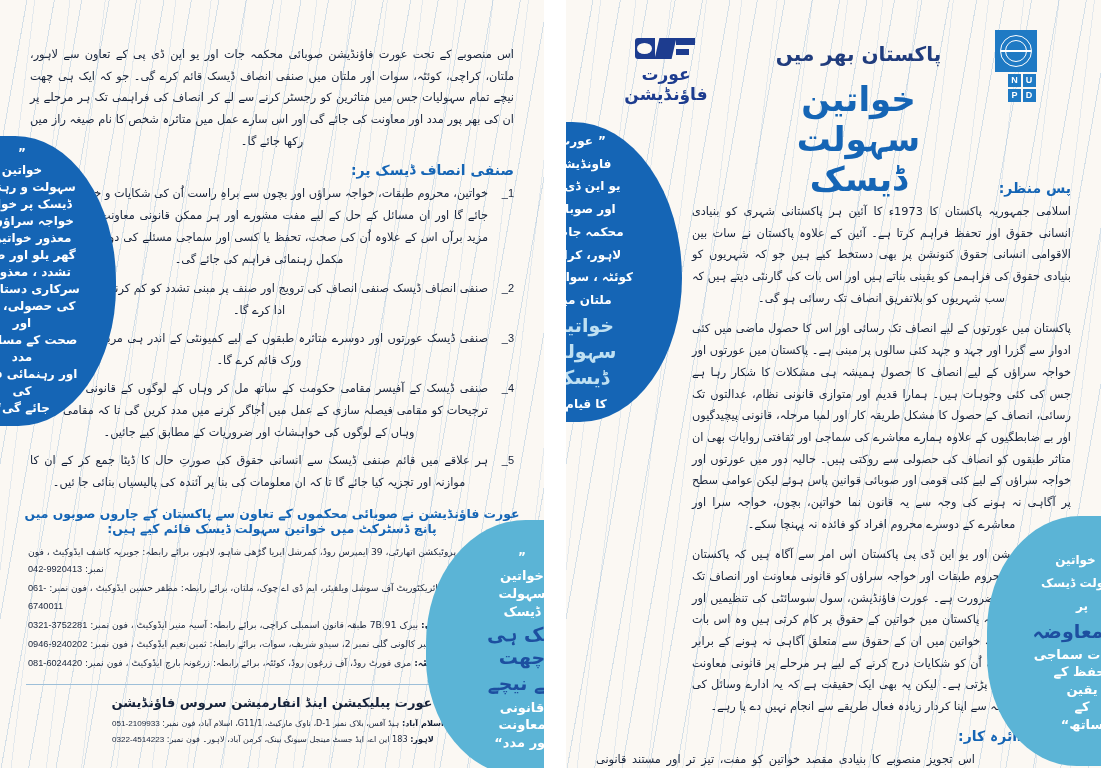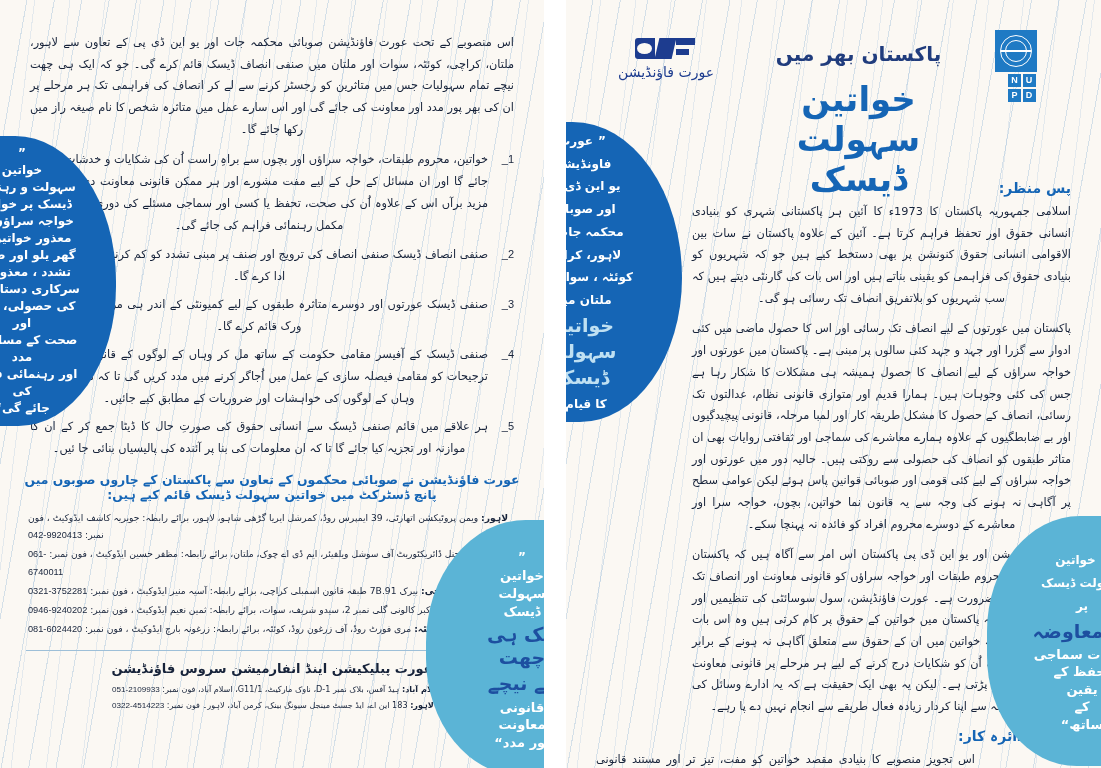--- a/index.html
+++ b/index.html
@@ -59,21 +59,21 @@
   .af-mark{
     width:62px;height:26px;margin:0 auto 2px auto;
     position:relative;
   }
   .af-mark i{position:absolute;background:#1d3c8f;display:block;}
   .af-b1{left:0;top:2px;width:20px;height:21px;border-radius:3px 0 0 3px;}
   .af-b2{left:22px;top:2px;width:17px;height:21px;transform:skewX(-13deg);}
   .af-b3{left:41px;top:2px;width:19px;height:7px;}
   .af-b4{left:41px;top:13px;width:13px;height:6px;}
   .af-cut{position:absolute;left:2px;top:7px;width:15px;height:11px;background:#fbf8f3;border-radius:50%;}
-  .af-name{font-size:14px;font-weight:normal;color:#1d3c8f;letter-spacing:.2px;}
+  .af-name{font-size:17px;font-weight:bold;color:#1d3c8f;letter-spacing:.2px;}
 
   .undp{
     position:absolute;right:64px;top:30px;width:42px;
   }
   .undp-top{
     width:42px;height:42px;background:#1f7ac4;
     display:flex;align-items:center;justify-content:center;
   }
   .undp-emblem{
     width:30px;height:30px;border-radius:50%;
@@ -332,24 +332,25 @@
         <span class="bq-med">ڈیسک</span>
         <span class="bq-big2">ایک ہی چھت</span>
         <span class="bq-big2">کے نیچے</span>
         <span class="bq-med">قانونی</span>
         <span class="bq-med">معاونت</span>
         <span class="bq-med">اور مدد“</span>
       </div>
     </div>
 
     <div class="content">
-      <div class="body-wrap" style="padding-top:32px;">
+      <div class="body-wrap" style="padding-top:44px;">
 
         <p class="para">اس منصوبے کے تحت عورت فاؤنڈیشن صوبائی محکمہ جات اور یو این ڈی پی کے تعاون سے لاہور، ملتان، کراچی، کوئٹہ، سوات اور ملتان میں صنفی انصاف ڈیسک قائم کرے گی۔ جو کہ ایک ہی چھت نیچے تمام سہولیات جس میں متاثرین کو رجسٹر کرنے سے لے کر انصاف کی فراہمی تک ہر مرحلے پر ان کی بھر پور مدد اور معاونت کی جائے گی اور اس سارے عمل میں متاثرہ شخص کا نام صیغہ راز میں رکھا جائے گا۔</p>
 
+        <div class="sec-head">صنفی انصاف ڈیسک پر:</div>
 
         <ol class="numlist">
           <li>خواتین، محروم طبقات، خواجہ سراؤں اور بچوں سے براہِ راست اُن کی شکایات و خدشات کو سنا جائے گا اور ان مسائل کے حل کے لیے مفت مشورے اور ہر ممکن قانونی معاونت دی جائے گی۔ مزید برآں اس کے علاوہ اُن کی صحت، تحفظ یا کسی اور سماجی مسئلے کی دوری کے لیے اُن کو مکمل رہنمائی فراہم کی جائے گی۔</li>
           <li>صنفی انصاف ڈیسک صنفی انصاف کی ترویج اور صنف پر مبنی تشدد کو کم کرنے کے لیے اپنا کردار ادا کرے گا۔</li>
           <li>صنفی ڈیسک عورتوں اور دوسرے متاثرہ طبقوں کے لیے کمیونٹی کے اندر ہی مربوط سپورٹ نیٹ ورک قائم کرے گا۔</li>
           <li>صنفی ڈیسک کے آفیسر مقامی حکومت کے ساتھ مل کر وہاں کے لوگوں کے قانونی مسائل اور ترجیحات کو مقامی فیصلہ سازی کے عمل میں اُجاگر کرنے میں مدد کریں گی تا کہ مقامی فیصلے وہاں کے لوگوں کی خواہشات اور ضروریات کے مطابق کیے جائیں۔</li>
           <li>ہر علاقے میں قائم صنفی ڈیسک سے انسانی حقوق کی صورتِ حال کا ڈیٹا جمع کر کے ان کا موازنہ اور تجزیہ کیا جائے گا تا کہ ان معلومات کی بنا پر آئندہ کی پالیسیاں بنائی جا ئیں۔</li>
         </ol>
 
       </div>

